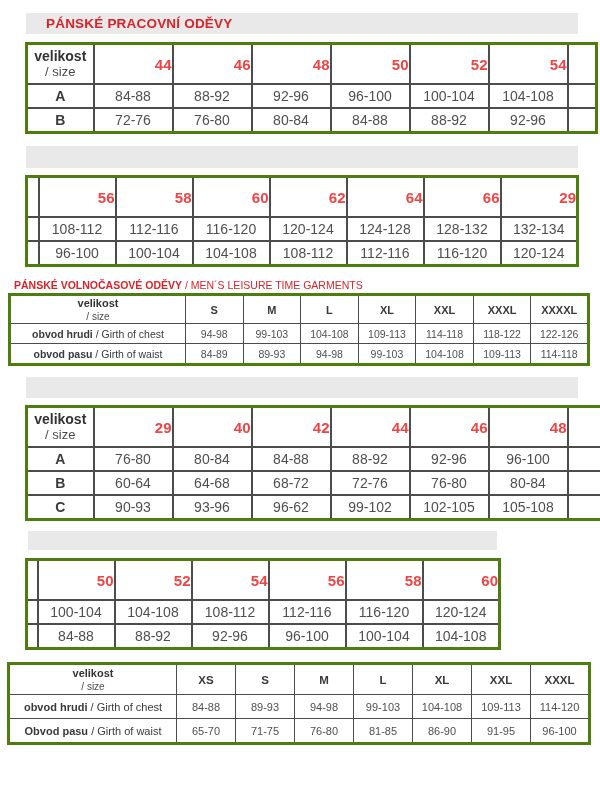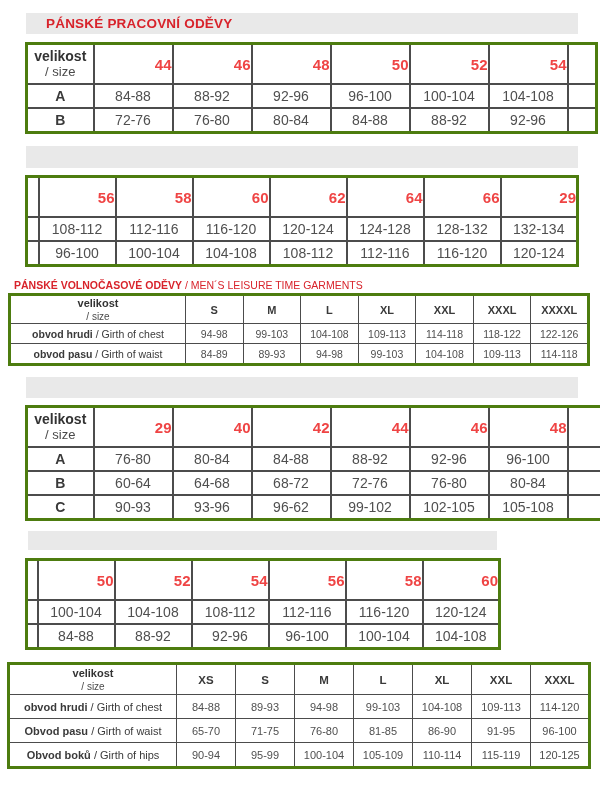--- a/index.html
+++ b/index.html
@@ -320,24 +320,14 @@
   <tr class="drow">
     <td class="rowlbl"><span class="lb">Obvod pasu</span><span class="ln"> / Girth of waist</span></td>
     <td class="val">65-70</td>
     <td class="val">71-75</td>
     <td class="val">76-80</td>
     <td class="val">81-85</td>
     <td class="val">86-90</td>
     <td class="val">91-95</td>
     <td class="val">96-100</td>
   </tr>
-  <tr class="drow">
-    <td class="rowlbl"><span class="lb">Obvod boků</span><span class="ln"> / Girth of hips</span></td>
-    <td class="val">90-94</td>
-    <td class="val">95-99</td>
-    <td class="val">100-104</td>
-    <td class="val">105-109</td>
-    <td class="val">110-114</td>
-    <td class="val">115-119</td>
-    <td class="val">120-125</td>
-  </tr>
 </tbody>
   </table>
 
 </body></html>

